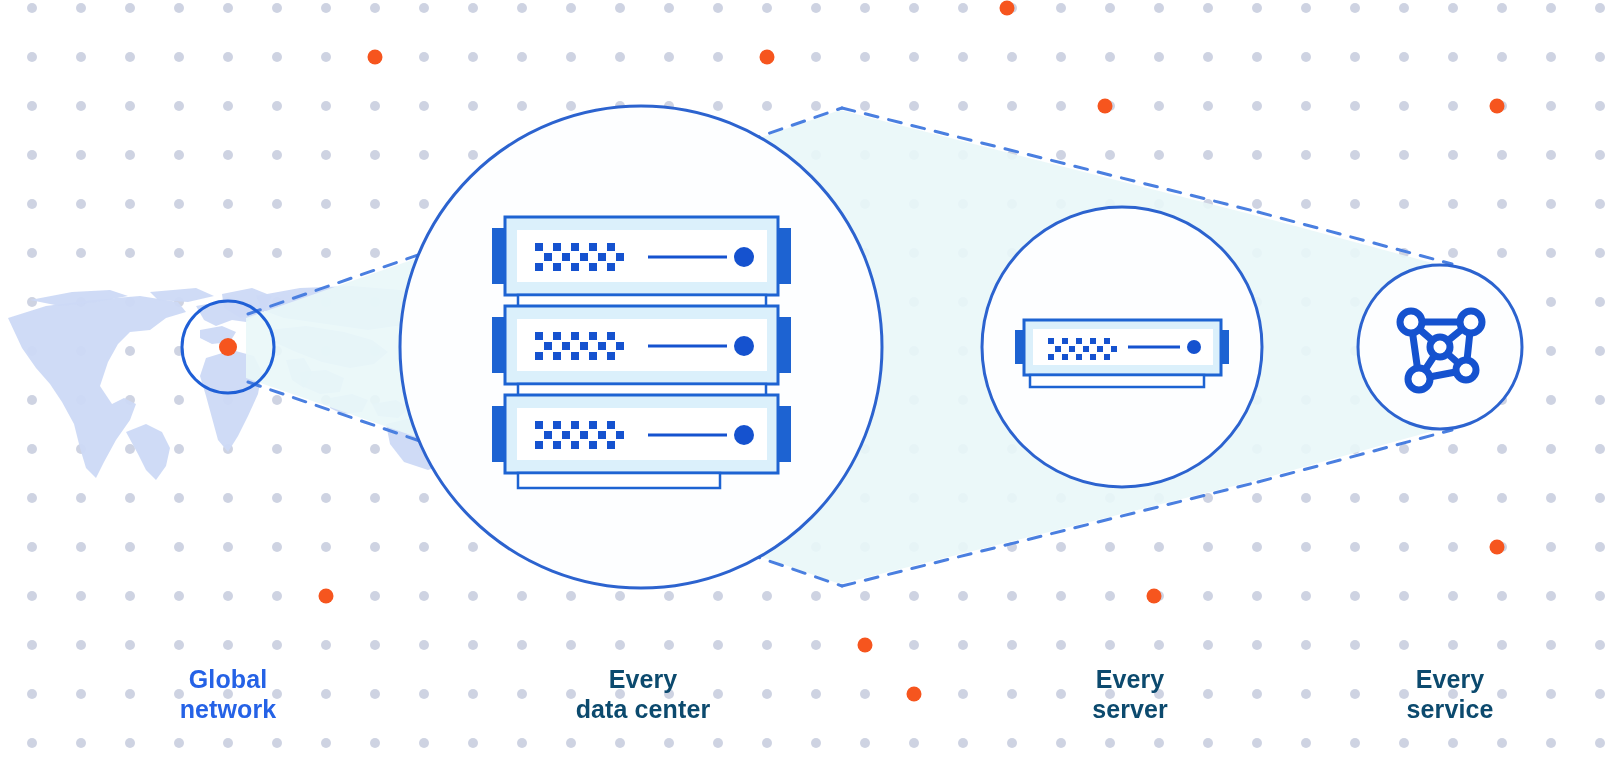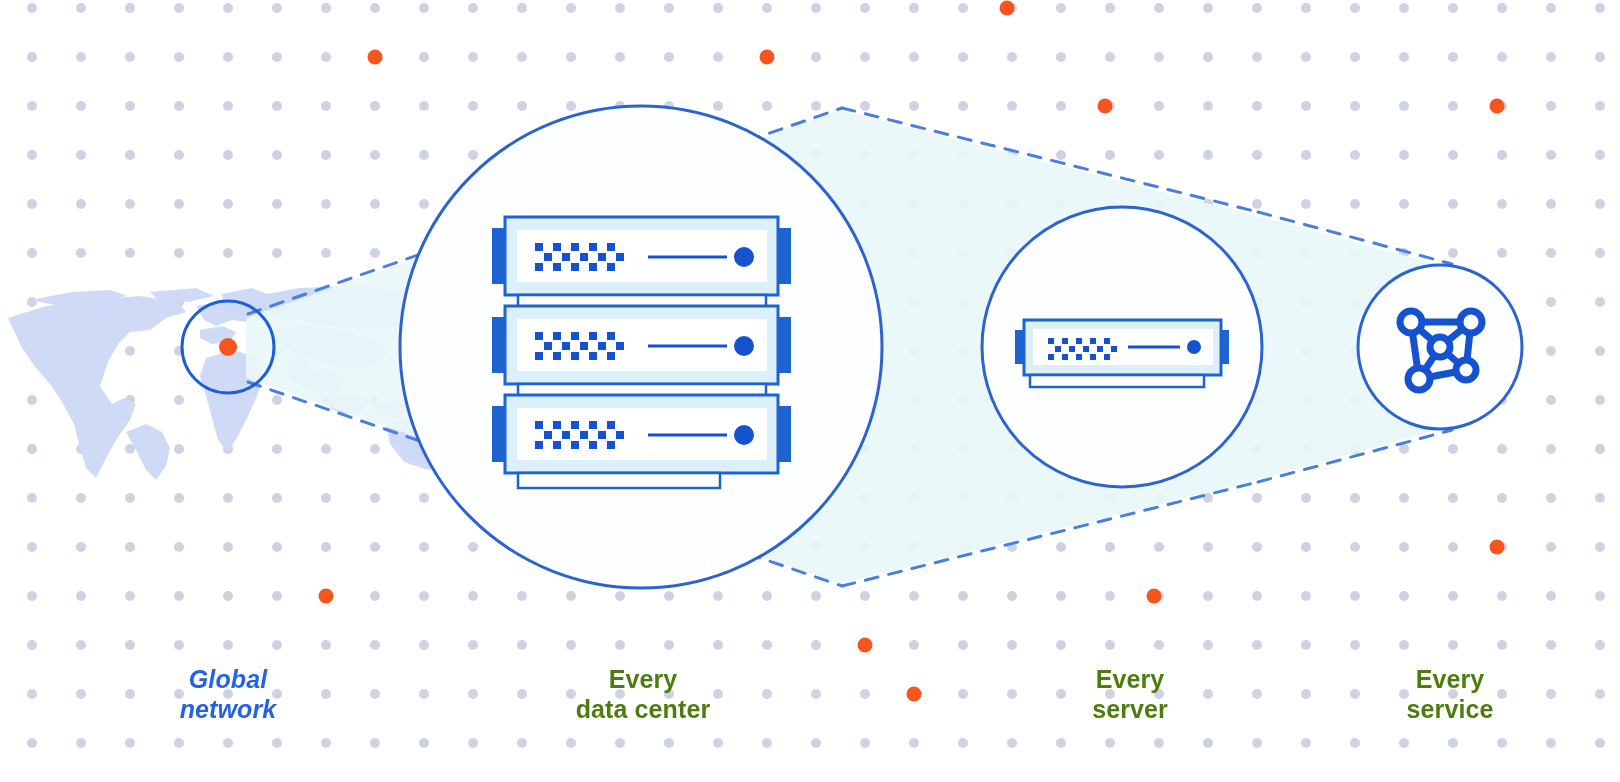--- a/index.html
+++ b/index.html
@@ -9,25 +9,25 @@
     font-family:"Liberation Sans", sans-serif;
     position:relative; overflow:hidden;
   }
   #stage { position:absolute; inset:0; width:1620px; height:782px; }
   svg#scene { position:absolute; left:0; top:0; width:1620px; height:782px; display:block; }
 
   .labels { position:absolute; left:0; top:0; width:1620px; height:782px; pointer-events:none; }
   .lbl {
     position:absolute; text-align:center;
     font-size:25px; line-height:30px; font-weight:700;
-    color:#4d7c0f; letter-spacing:0.1px;
+    color:#0c4a6e; letter-spacing:0.1px;
     white-space:pre-line;
   }
   .lbl.accent { color:#2562e6; }
-  .lbl-global   { left:128px; top:664px; width:200px;font-style:italic; }
+  .lbl-global   { left:128px; top:664px; width:200px; }
   .lbl-dc       { left:538px; top:664px; width:210px; }
   .lbl-server   { left:1030px; top:664px; width:200px; }
   .lbl-service  { left:1350px; top:664px; width:200px; }
 </style>
 </head>
 <body>
 
 <div id="stage">
 
   <svg id="scene" viewBox="0 0 1620 782">

